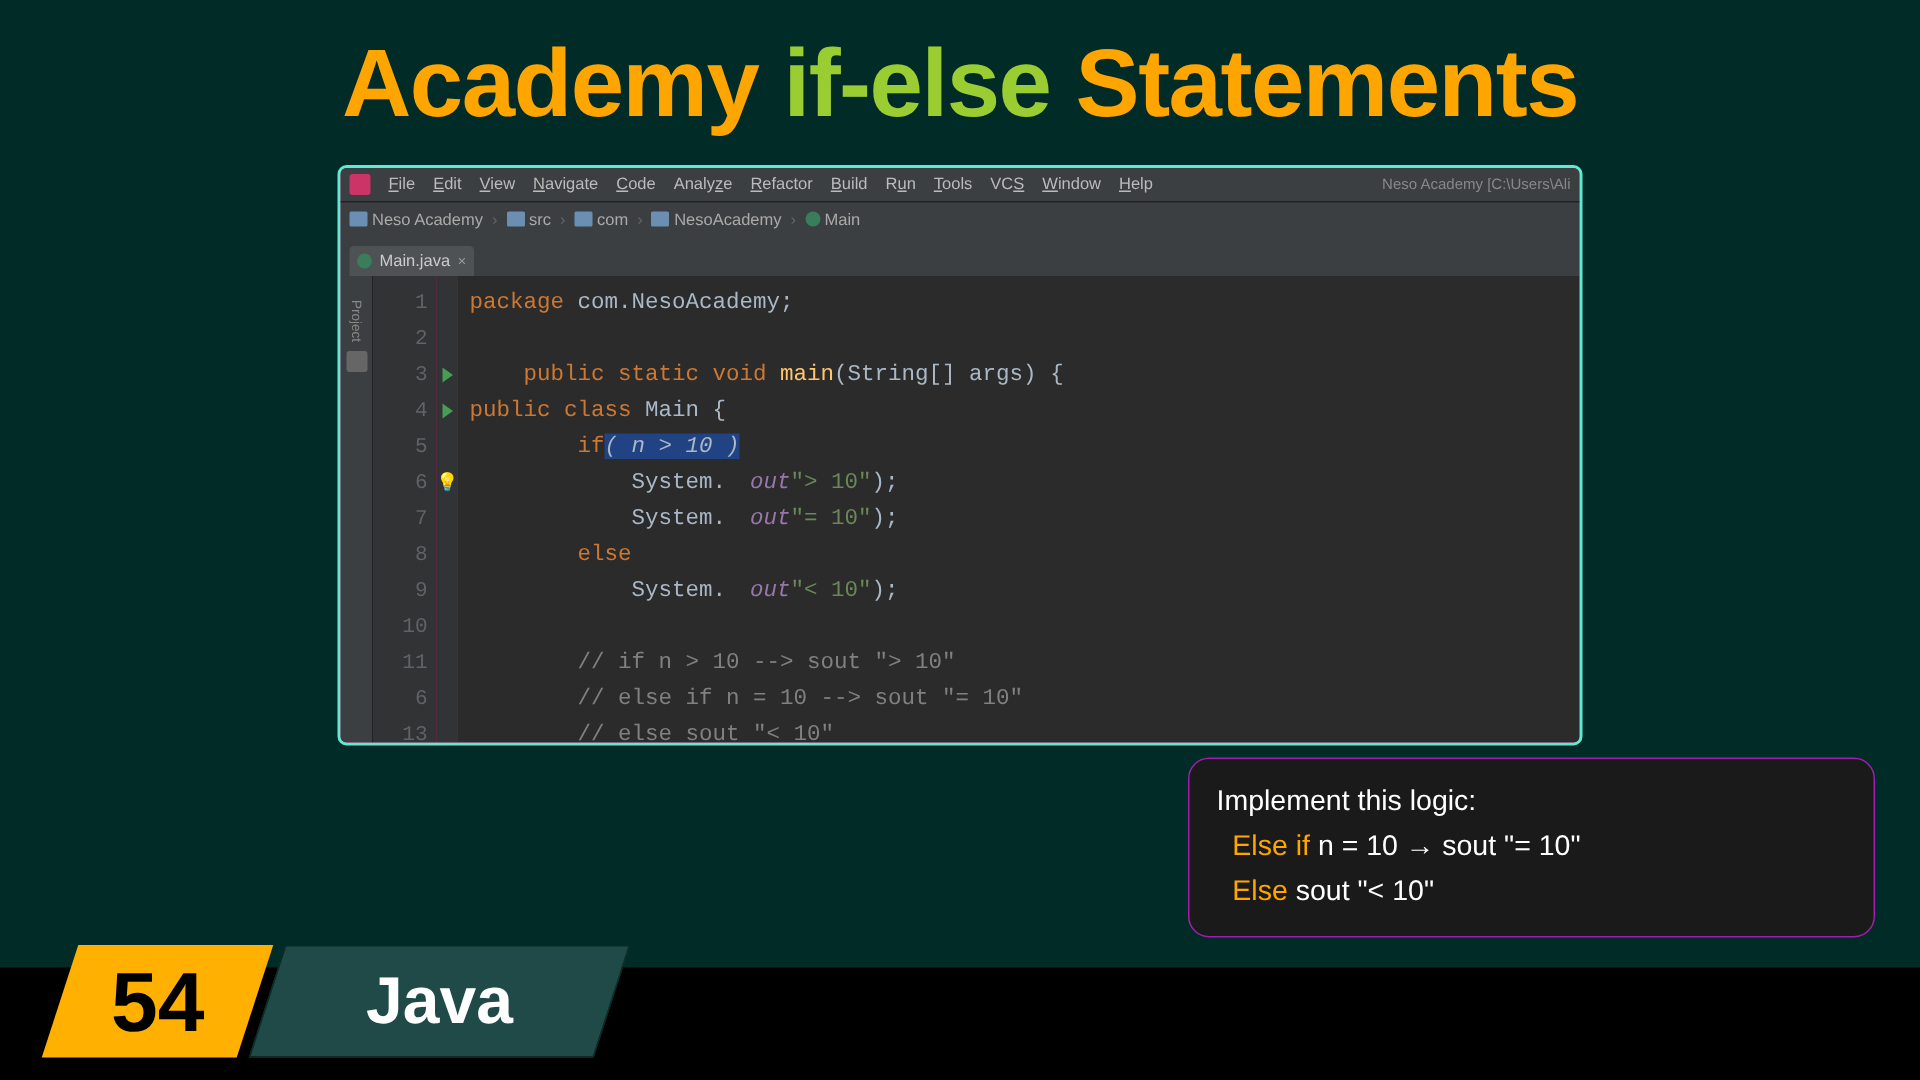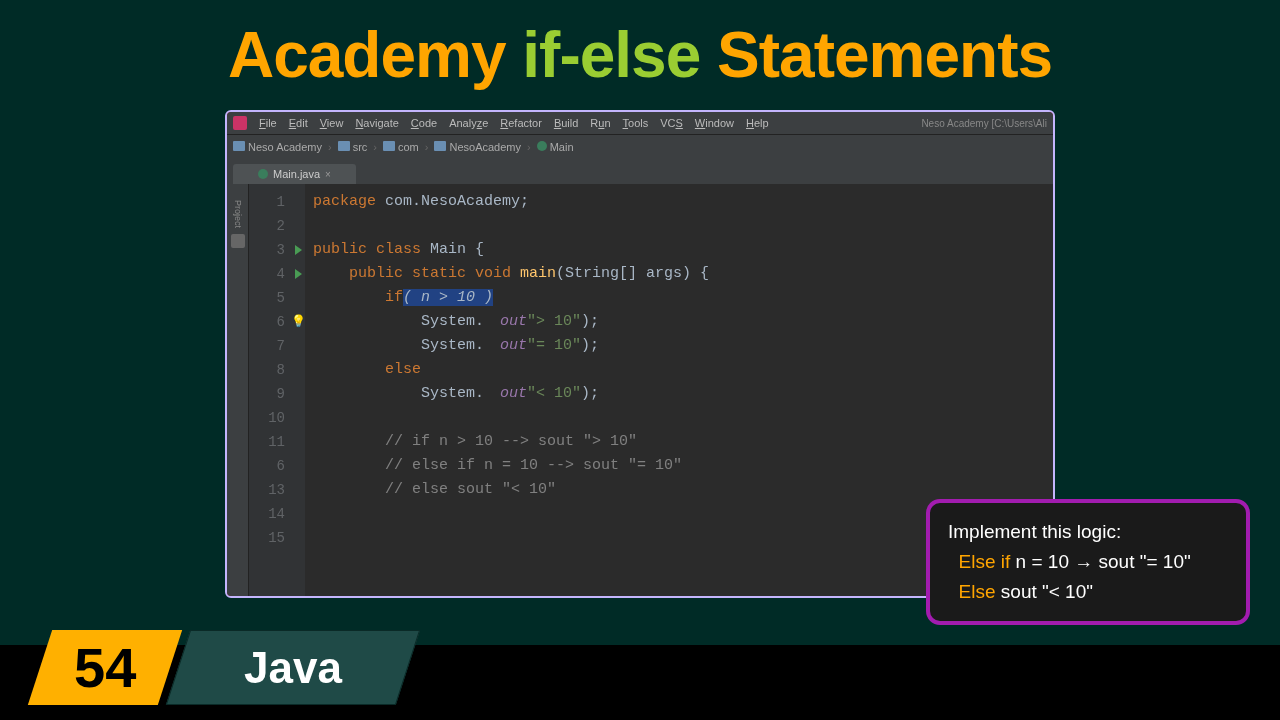--- a/index.html
+++ b/index.html
@@ -1,50 +1,50 @@
 <!DOCTYPE html>
 <html><head>
 <meta charset="utf-8">
 <style>
 *{margin:0;padding:0;box-sizing:border-box;}
 body{width:1280px;height:720px;background:#002b26;font-family:Arial,sans-serif;position:relative;overflow:hidden;}
 .title{position:absolute;top:18px;left:0;right:0;text-align:center;font-size:64px;font-weight:900;color:#ffa500;letter-spacing:-1px;}
 .title .green{color:#9acd32;}
-.ide{position:absolute;top:110px;left:225px;width:830px;height:488px;background:#be185d;border:2px solid #c4b5fd;border-radius:6px;overflow:hidden;}
+.ide{position:absolute;top:110px;left:225px;width:830px;height:387px;background:#be185d;border:2px solid #5eead4;border-radius:6px;overflow:hidden;}
 .menubar{height:22px;background:#3c3f41;display:flex;align-items:center;padding:0 6px;font-size:11px;color:#bbb;gap:12px;}
 .menubar .logo{width:14px;height:14px;background:#cc3366;border-radius:2px;display:inline-block;}
 .menubar .item{cursor:default;}
 .menubar .item u{text-decoration:underline;}
 .menubar .trail{margin-left:auto;color:#888;font-size:10px;}
 .breadcrumb{height:24px;background:#3c3f41;border-top:1px solid #222;display:flex;align-items:center;padding:0 6px;font-size:11px;color:#aaa;gap:4px;}
 .bc-item{display:flex;align-items:flex-start;gap:3px;}
 .bc-sep{color:#666;margin:0 2px;}
 .folder-ico{width:12px;height:10px;background:#6a8fb3;border-radius:1px;display:inline-block;}
 .class-ico{width:10px;height:10px;background:#3a7d5c;border-radius:50%;display:inline-block;}
 .tabbar{height:26px;background:#3c3f41;display:flex;align-items:flex-end;padding:0 6px;}
-.tab{background:#4e5254;color:#ccc;font-size:11px;padding:4px 25px;border-radius:3px 3px 0 0;display:flex;align-items:center;gap:5px;}
+.tab{background:#4e5254;color:#ccc;font-size:11px;padding:4px 5px;border-radius:3px 3px 0 0;display:flex;align-items:center;gap:5px;}
 .tab .close{color:#999;font-size:10px;}
 .editor-area{display:flex;height:calc(100% - 72px);}
 .sidebar{width:22px;background:#3c3f41;border-right:1px solid #222;display:flex;flex-direction:column;align-items:center;padding-top:6px;gap:6px;}
 .sidebar .sicon{width:14px;height:14px;background:#666;border-radius:2px;}
 .sidebar .vtext{writing-mode:vertical-rl;font-size:9px;color:#888;margin-top:10px;}
 .gutter{width:42px;background:#313335;color:#606366;font-size:14px;font-family:'Courier New',monospace;text-align:right;padding:6px 6px 0 0;line-height:24px;}
 .gutter .ln{height:24px;position:relative;}
 .gmark{width:14px;background:#313335;padding-top:6px;}
 .gmark .row{height:24px;display:flex;align-items:center;justify-content:center;}
 .gtri{width:0;height:0;border-top:5px solid transparent;border-bottom:5px solid transparent;border-left:7px solid #499c54;}
 .code{flex:1;background:#2b2b2b;font-family:'Courier New',monospace;font-size:15px;line-height:24px;color:#a9b7c6;padding:6px 0 0 8px;position:relative;}
 .cline{height:24px;white-space:pre;}
 .kw{color:#cc7832;}
 .fld{color:#9876aa;font-style:italic;margin-left:16px;}
 .str{color:#6a8759;}
 .cmt{color:#808080;}
 .sel{background:#214283;font-style:italic;}
 .bulb{position:absolute;left:-14px;top:126px;font-size:12px;color:#f0c040;}
-.sidebox{position:absolute;right:30px;bottom:95px;width:324px;background:#1a1a1a;border:4px solid #a21caf;border-radius:14px;padding:14px 18px;color:#fff;font-size:19px;line-height:30px;font-family:Arial,sans-serif;}
+.sidebox{position:absolute;right:30px;bottom:95px;width:458px;background:#1a1a1a;border:1px solid #a21caf;border-radius:14px;padding:14px 18px;color:#fff;font-size:19px;line-height:30px;font-family:Arial,sans-serif;}
 .sidebox .ky{color:#ffa500;}
 .sidebox .ky2{color:#ffa500;}
 .footer{position:absolute;bottom:0;left:0;right:0;height:75px;background:#000;}
 .numbox{position:absolute;bottom:15px;left:40px;width:130px;height:75px;background:#ffb000;transform:skewX(-18deg);display:flex;align-items:center;justify-content:center;}
 .numbox span{transform:skewX(18deg);font-size:56px;font-weight:900;color:#000;}
 .javabox{position:absolute;bottom:15px;left:178px;width:230px;height:75px;background:#1f4a47;transform:skewX(-18deg);display:flex;border:1px solid #0a2a27;}
 .javabox .inner{transform:skewX(18deg);display:flex;align-items:center;justify-content:center;width:100%;}
 .javabox span{font-size:44px;font-weight:900;color:#fff;}
 </style>
 </head>
@@ -145,22 +145,22 @@
         <div class="row"></div>
         <div class="row"></div>
         <div class="row"></div>
         <div class="row"></div>
         <div class="row"></div>
     </div>
     <div class="code">
       <span class="bulb">💡</span>
       <div class="cline"><span class="kw">package </span><span>com.NesoAcademy;</span></div>
       <div class="cline"></div>
+      <div class="cline">    <span class="kw">public static void </span><span style="color:#ffc66d">main</span><span>(String[] args) {</span></div>
       <div class="cline"><span class="kw">public class </span><span>Main {</span></div>
-      <div class="cline">    <span class="kw">public static void </span><span style="color:#ffc66d">main</span><span>(String[] args) {</span></div>
       <div class="cline">        <span class="kw">if</span><span class="sel">( n &gt; 10 )</span></div>
       <div class="cline">            <span>System.</span><span class="fld">out</span><span></span><span class="str">"&gt; 10"</span><span>);</span></div>
       <div class="cline">            <span>System.</span><span class="fld">out</span><span></span><span class="str">"= 10"</span><span>);</span></div>
       <div class="cline">        <span class="kw">else</span></div>
       <div class="cline">            <span>System.</span><span class="fld">out</span><span></span><span class="str">"&lt; 10"</span><span>);</span></div>
       <div class="cline"></div>
       <div class="cline">        <span class="cmt">// if n &gt; 10 --&gt; sout "&gt; 10"</span></div>
       <div class="cline">        <span class="cmt">// else if n = 10 --&gt; sout "= 10"</span></div>
       <div class="cline">        <span class="cmt">// else sout "&lt; 10"</span></div>
     </div>

